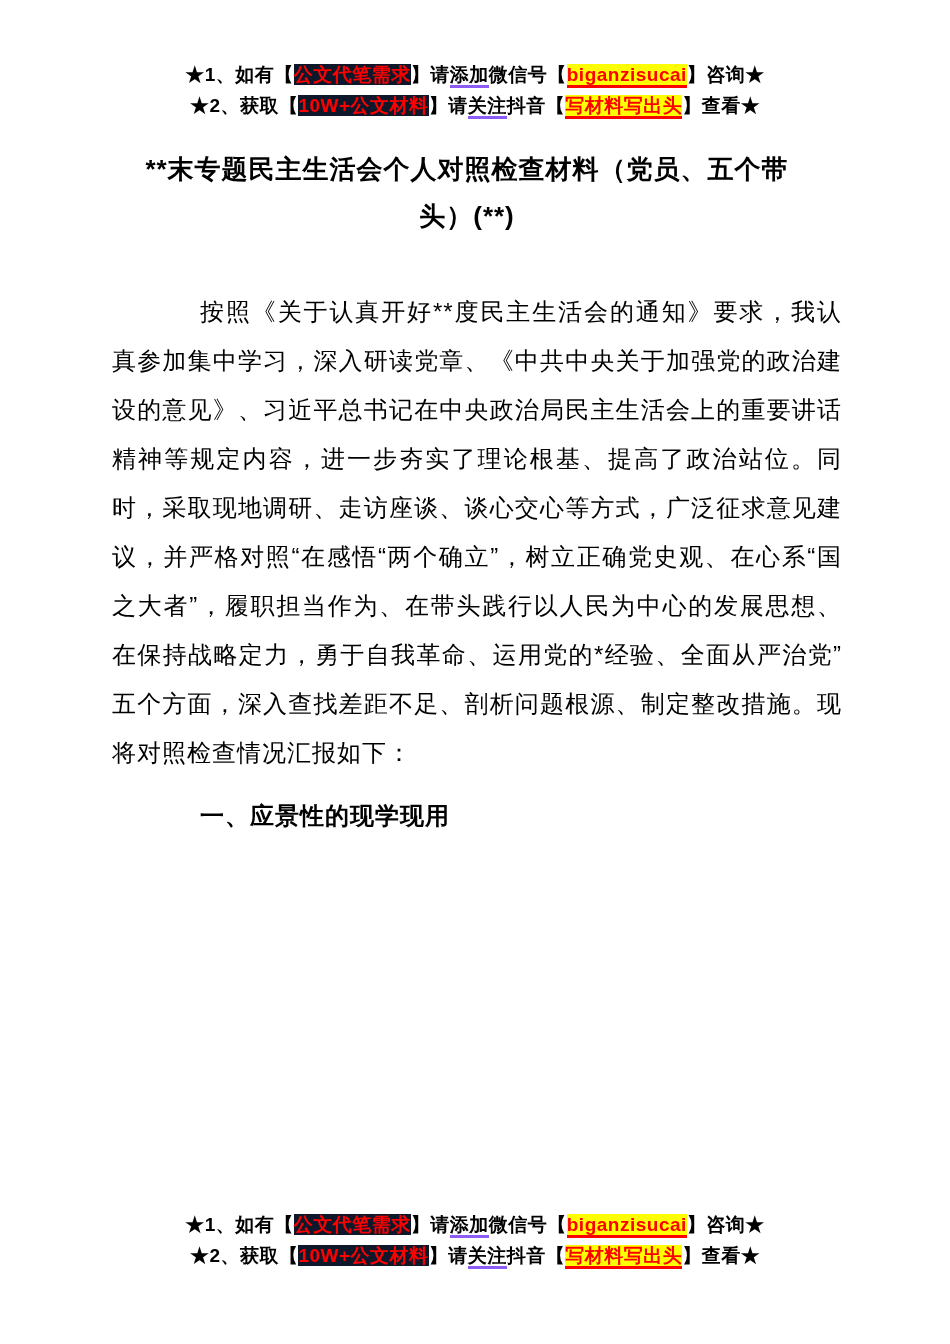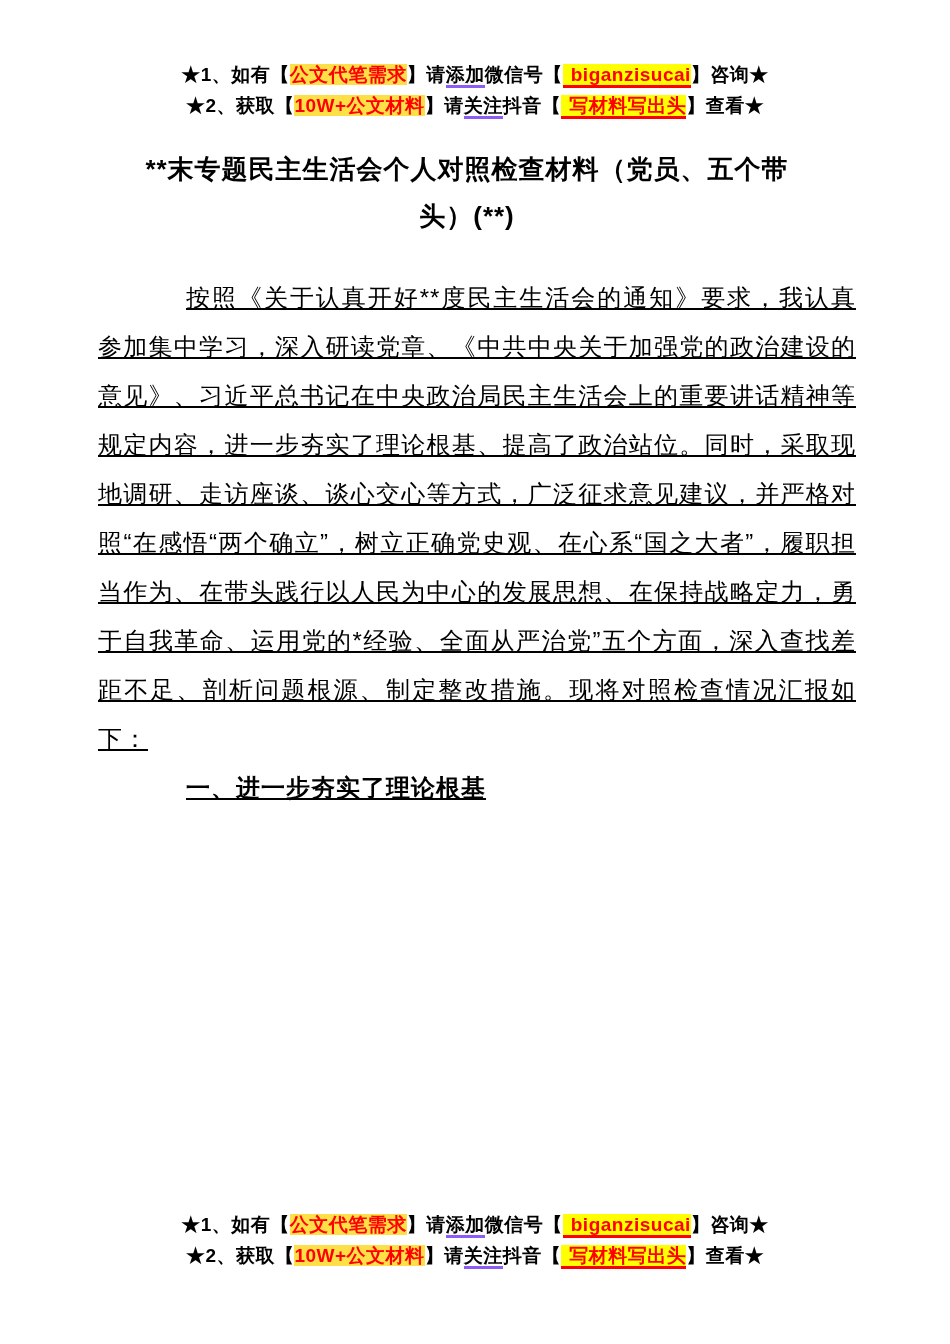--- a/index.html
+++ b/index.html
@@ -22,23 +22,23 @@
     font-size: 19px;
     line-height: 31px;
     font-weight: 700;
     letter-spacing: 0.5px;
     white-space: nowrap;
   }
   .promo-header { top: 59px; }
   .promo-footer { top: 1209px; }
   .promo p { margin: 0; }
   .run-plain { color: #000000; text-align: right; }
-  .run-highlight { color: #ff0000; background: #fde047; }
+  .run-highlight { color: #ff0000; background: #0f172a; }
   .run-underline { color: #000000; border-bottom: 3px solid #8b5cf6; }
-  .run-highlight-underline { color: #ff0000; background: #ffff00; border-bottom: 3px solid #ff0000; padding-left: 8px; }
+  .run-highlight-underline { color: #ff0000; background: #ffff00; border-bottom: 3px solid #ff0000; }
 
   
   .doc-title {
     position: absolute;
     top: 146px;
     left: 124px;
     right: 140px;
     margin: 0;
     text-align: center;
     font-size: 26px;
@@ -53,36 +53,36 @@
     top: 273px;
     left: 98px;
     width: 758px;
     height: 934px;
     overflow: hidden;
     font-size: 24px;
     line-height: 49px;
     letter-spacing: 1px;
     text-align: justify;
   }
-  .doc-body .block { margin: 0; text-indent: 88px; text-decoration: underline; }
+  .doc-body .block { margin: 14px; text-indent: 88px; }
   .doc-body .heading { font-weight: 700; }
 </style>
 </head>
 <body>
 
 <div class="page">
   <div class="promo promo-header" id="promo-header">
       <p><span class="run-plain">★1、如有【</span><span class="run-highlight">公文代笔需求</span><span class="run-plain">】请</span><span class="run-underline">添加</span><span class="run-plain">微信号【</span><span class="run-highlight-underline">biganzisucai</span><span class="run-plain">】咨询★</span></p>
       <p><span class="run-plain">★2、获取【</span><span class="run-highlight">10W+公文材料</span><span class="run-plain">】请</span><span class="run-underline">关注</span><span class="run-plain">抖音【</span><span class="run-highlight-underline">写材料写出头</span><span class="run-plain">】查看★</span></p>
     </div>
 
   <h1 class="doc-title">**末专题民主生活会个人对照检查材料（党员、五个带头）(**)</h1>
 
   <div class="doc-body" id="doc-body">
       <p class="block paragraph">按照《关于认真开好**度民主生活会的通知》要求，我认真参加集中学习，深入研读党章、《中共中央关于加强党的政治建设的意见》、习近平总书记在中央政治局民主生活会上的重要讲话精神等规定内容，进一步夯实了理论根基、提高了政治站位。同时，采取现地调研、走访座谈、谈心交心等方式，广泛征求意见建议，并严格对照“在感悟“两个确立”，树立正确党史观、在心系“国之大者”，履职担当作为、在带头践行以人民为中心的发展思想、在保持战略定力，勇于自我革命、运用党的*经验、全面从严治党”五个方面，深入查找差距不足、剖析问题根源、制定整改措施。现将对照检查情况汇报如下：</p>
-      <p class="block heading">一、进一步夯实了理论根基</p>
+      <p class="block heading">一、应景性的现学现用</p>
     </div>
 
   <div class="promo promo-footer" id="promo-footer">
       <p><span class="run-plain">★1、如有【</span><span class="run-highlight">公文代笔需求</span><span class="run-plain">】请</span><span class="run-underline">添加</span><span class="run-plain">微信号【</span><span class="run-highlight-underline">biganzisucai</span><span class="run-plain">】咨询★</span></p>
       <p><span class="run-plain">★2、获取【</span><span class="run-highlight">10W+公文材料</span><span class="run-plain">】请</span><span class="run-underline">关注</span><span class="run-plain">抖音【</span><span class="run-highlight-underline">写材料写出头</span><span class="run-plain">】查看★</span></p>
     </div>
 </div>
 
 </body></html>

